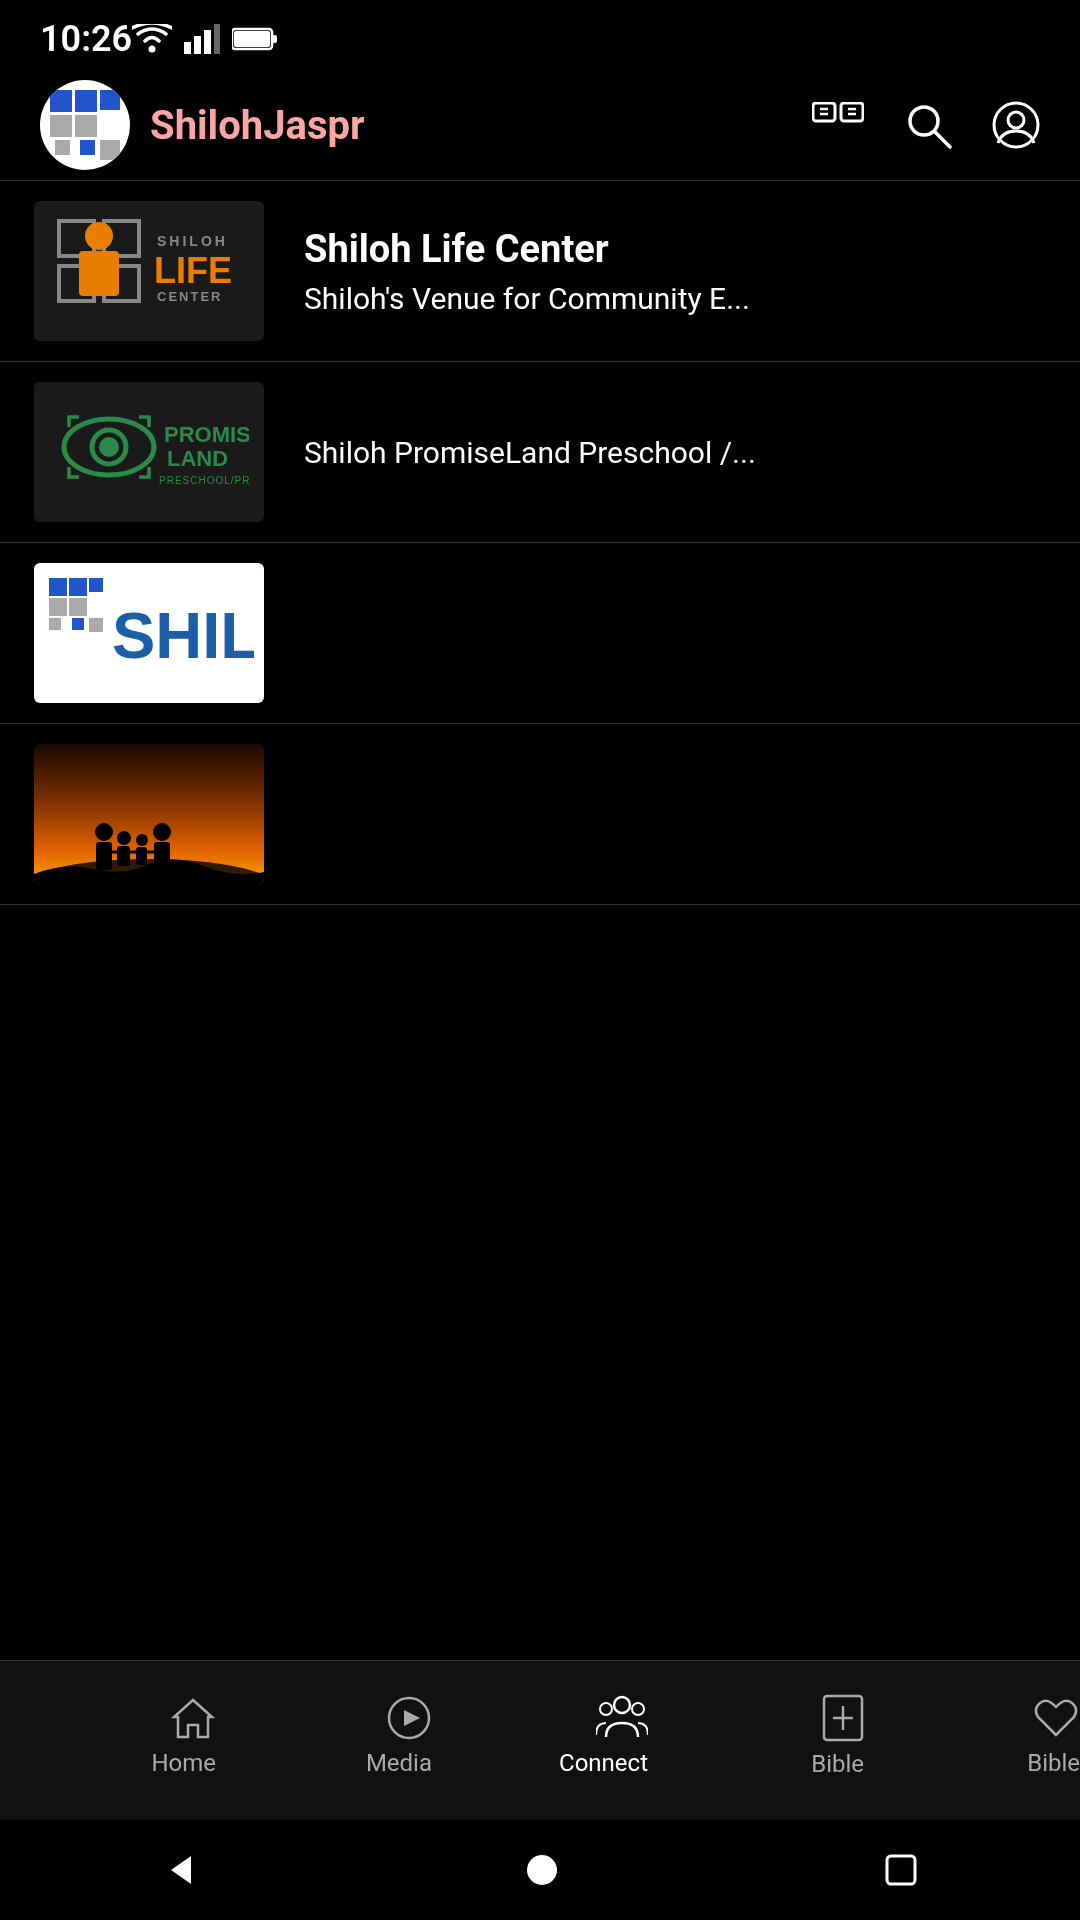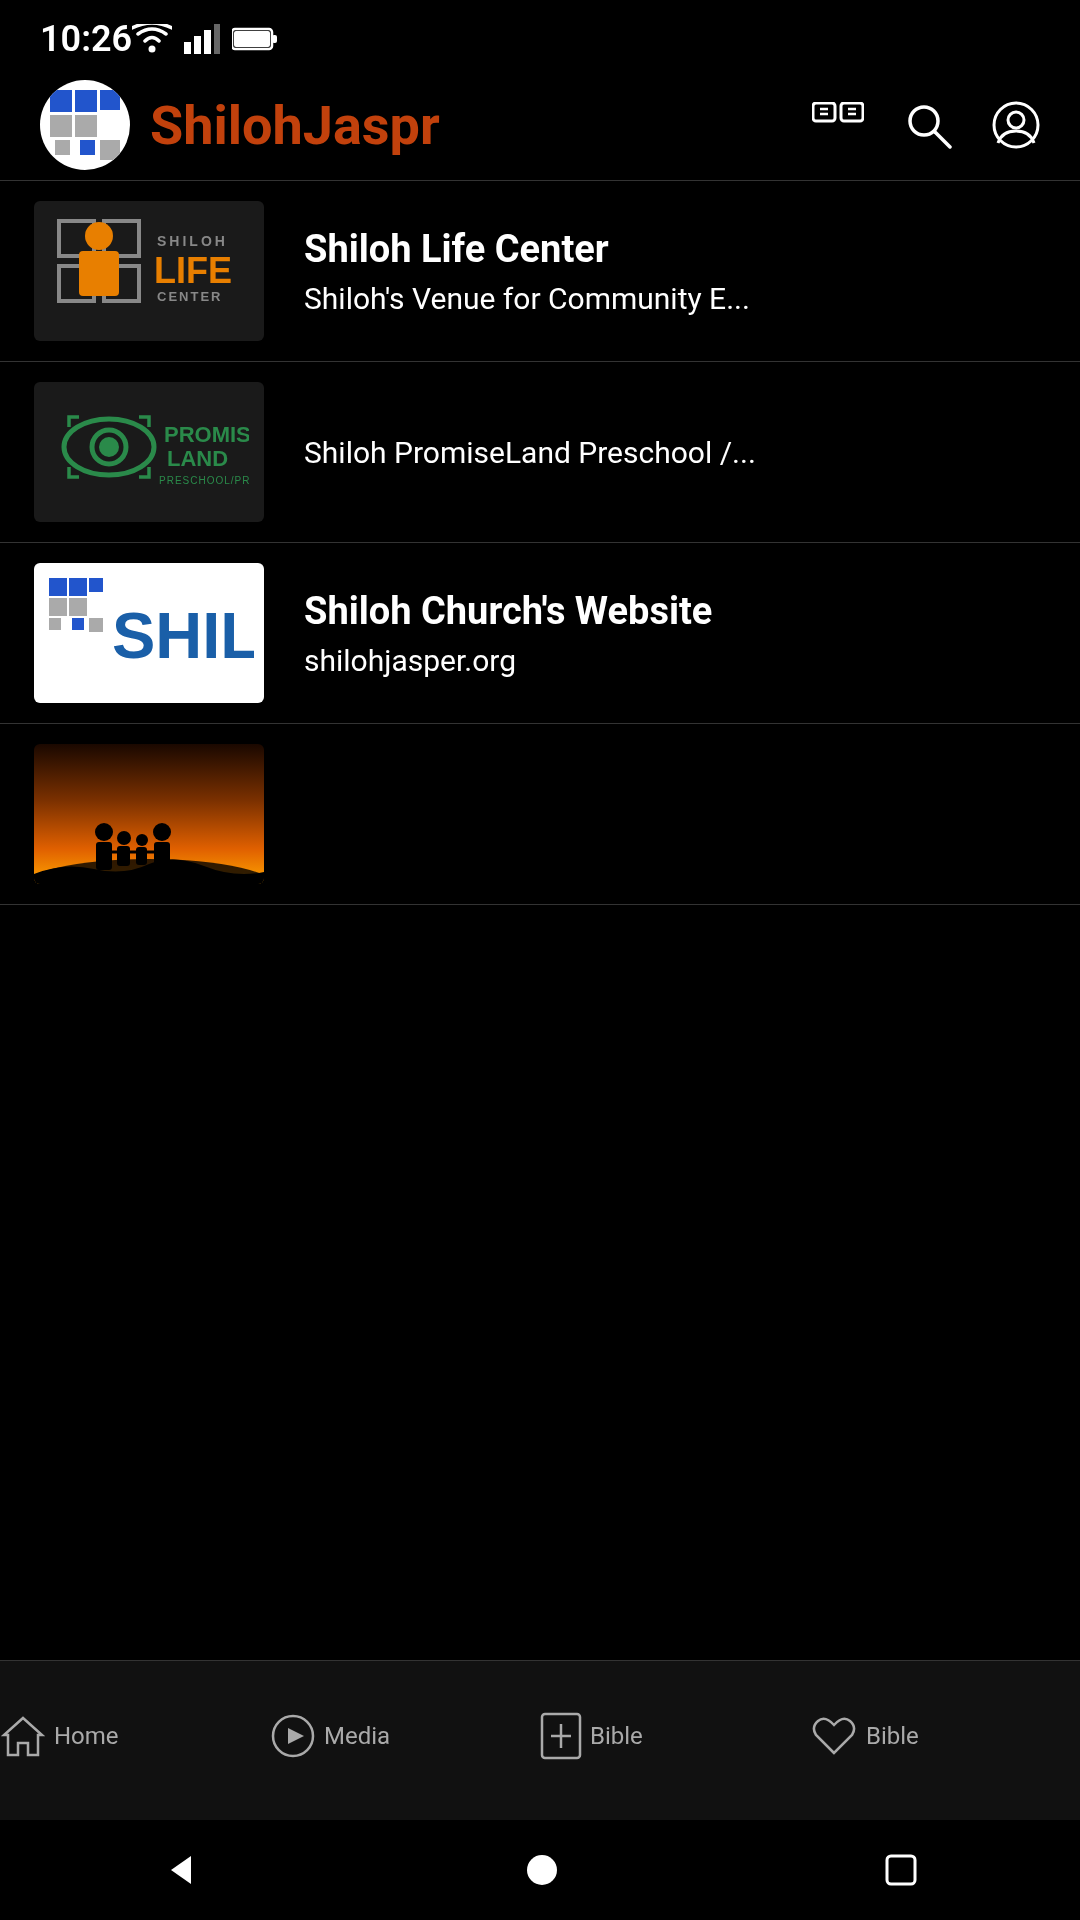--- a/index.html
+++ b/index.html
@@ -56,23 +56,23 @@
       height: 90px;
       border-radius: 50%;
       background: #fff;
       display: flex;
       align-items: center;
       justify-content: center;
       overflow: hidden;
     }
 
     .header-title {
-      font-size: 54px;
+      font-size: 40px;
       font-weight: 700;
-      color: #c2410c;
+      color: #fca5a5;
     }
     .header-actions {
       display: flex;
       align-items: center;
       gap: 40px;
     }
     .header-icon {
       color: #fff;
       cursor: pointer;
     }
@@ -140,22 +140,22 @@
       height: 160px;
       background: #111;
       display: flex;
       align-items: center;
       justify-content: space-around;
       border-top: 1px solid #333;
       padding-bottom: 10px;
     }
     .nav-item {
       display: flex;
-      flex-direction: row;
-      align-items: center;
+      flex-direction: column;
+      align-items: flex-end;
       gap: 8px;
       cursor: pointer;
       flex: 1;
     }
     .nav-icon {
       color: #aaa;
     }
     .nav-item.active .nav-icon {
       color: #fff;
     }
@@ -319,24 +319,20 @@
         <rect x="5" y="25" width="18" height="18" fill="#aaa"></rect>
         <rect x="25" y="25" width="18" height="18" fill="#aaa"></rect>
         <rect x="45" y="5" width="14" height="14" fill="#2255cc"></rect>
         <rect x="5" y="45" width="12" height="12" fill="#aaa"></rect>
         <rect x="28" y="45" width="12" height="12" fill="#2255cc"></rect>
         <rect x="45" y="45" width="14" height="14" fill="#aaa"></rect>
 
         <text x="68" y="85" font-size="65" fill="#1a5fa8" font-weight="900" font-family="Arial Black, Arial">SHILO</text>
       </svg>
     </div>
-  </div>
-  <div class="list-text">
-    <div class="list-title">Shiloh Church's Website</div>
-    <div class="list-subtitle">shilohjasper.org</div>
   </div>
 </div>
 
 <div class="list-item">
   <div class="list-thumb">
     <div style="width:100%;height:100%;position:relative;overflow:hidden;">
 
       <svg width="230" height="140" viewBox="0 0 230 140" style="position:absolute;top:0;left:0;">
         <defs>
           <linearGradient id="sunsetGrad" x1="0" y1="0" x2="0" y2="1">
@@ -388,20 +384,34 @@
   <div class="nav-item">
     <span class="nav-icon">
       <svg width="46" height="46" viewBox="0 0 46 46" fill="none">
         <circle cx="23" cy="23" r="20" stroke="#aaa" stroke-width="2.5"></circle>
         <polygon points="18,15 18,31 34,23" fill="#aaa"></polygon>
       </svg>
     </span>
     <span class="nav-label">Media</span>
   </div>
 
+  <div class="nav-item active">
+    <span class="nav-icon">
+      <svg width="52" height="46" viewBox="0 0 52 46" fill="none">
+
+        <circle cx="26" cy="10" r="8" stroke="#fff" stroke-width="2.5"></circle>
+        <path d="M10 42 Q10 28 26 28 Q42 28 42 42" stroke="#fff" stroke-width="2.5" fill="none"></path>
+        <circle cx="10" cy="14" r="6" stroke="#fff" stroke-width="2"></circle>
+        <path d="M0 40 Q0 28 10 28" stroke="#fff" stroke-width="2" fill="none"></path>
+        <circle cx="42" cy="14" r="6" stroke="#fff" stroke-width="2"></circle>
+        <path d="M52 40 Q52 28 42 28" stroke="#fff" stroke-width="2" fill="none"></path>
+      </svg>
+    </span>
+    <span class="nav-label">Connect</span>
+  </div>
 
   <div class="nav-item">
     <span class="nav-icon">
       <svg width="42" height="48" viewBox="0 0 42 48" fill="none">
         <rect x="2" y="2" width="38" height="44" rx="3" stroke="#aaa" stroke-width="2.5"></rect>
         <line x1="21" y1="12" x2="21" y2="36" stroke="#aaa" stroke-width="2.5"></line>
         <line x1="11" y1="24" x2="31" y2="24" stroke="#aaa" stroke-width="2.5"></line>
       </svg>
     </span>
     <span class="nav-label">Bible</span>

